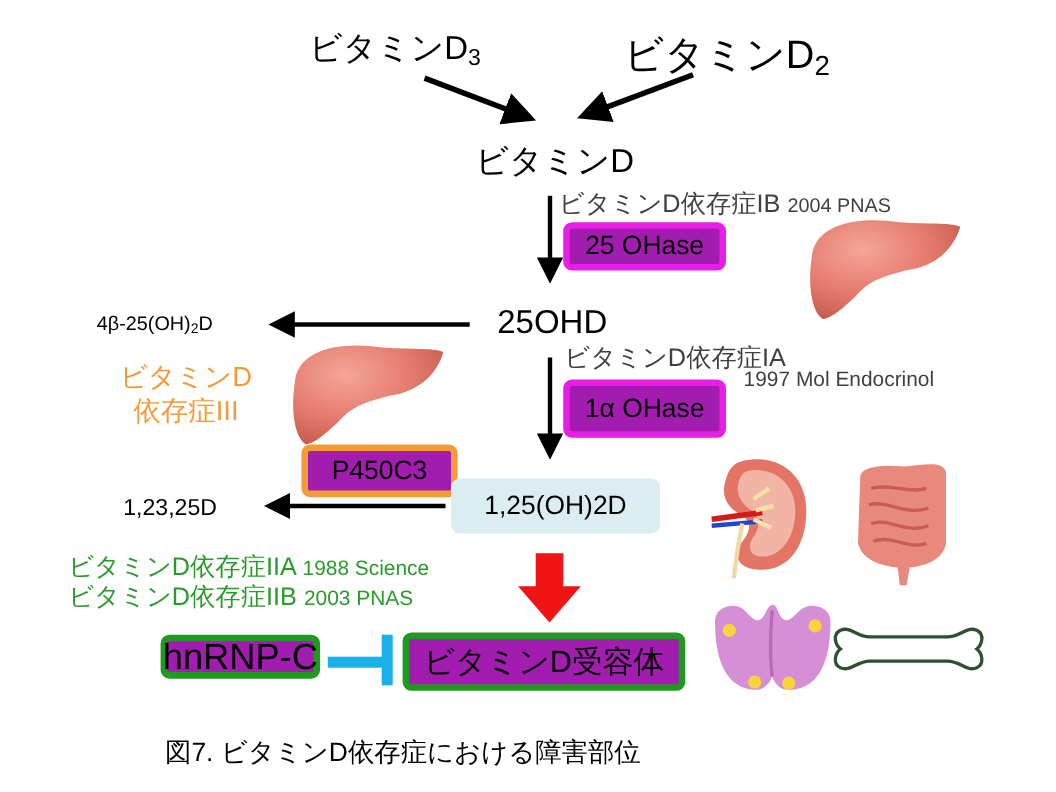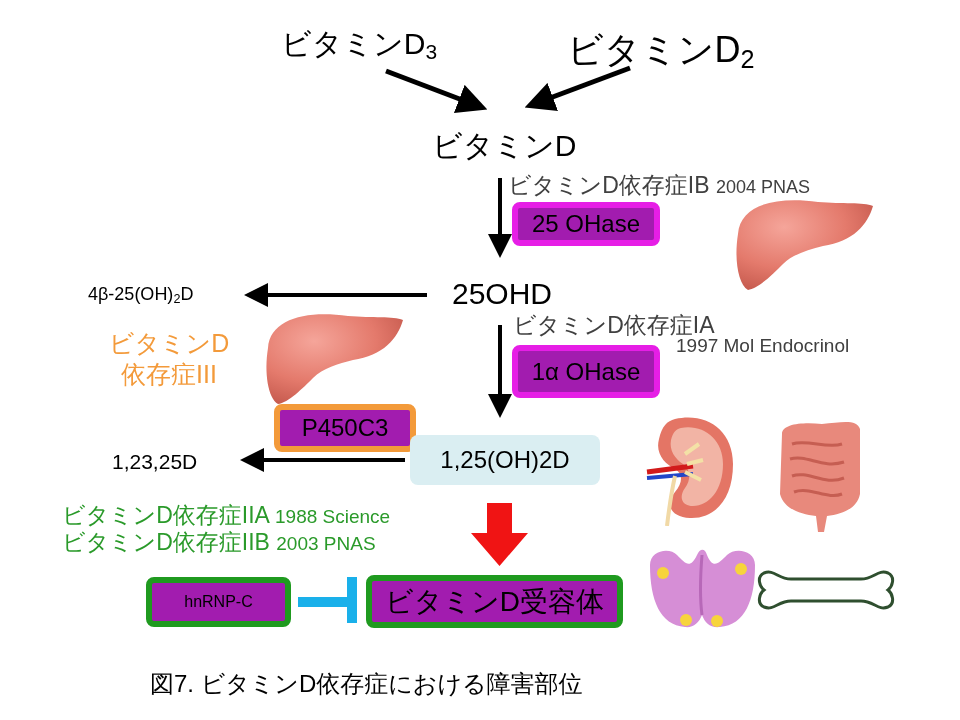--- a/index.html
+++ b/index.html
@@ -127,21 +127,21 @@
 
 <div class="abs t-grn" style="left:62px;top:500px;font-size:23px;">
   <span>ビタミンD依存症IIA</span>
   <span style="font-size:19px;">1988 Science</span>
 </div>
 <div class="abs t-grn" style="left:62px;top:527px;font-size:23px;">
   <span>ビタミンD依存症IIB</span>
   <span style="font-size:19px;">2003 PNAS</span>
 </div>
 
-<div class="box box-grn" style="left:146px;top:577px;width:145px;height:50px;font-size:16px;">
+<div class="box box-grn" style="left:146px;top:577px;width:145px;height:40px;font-size:33px;">
   <span>hnRNP-C</span>
 </div>
 
 <div class="box box-grn" style="left:366px;top:575px;width:257px;height:53px;font-size:28px;">
   <span>ビタミンD受容体</span>
 </div>
 
 <svg class="abs" style="left:645px;top:545px;" width="115" height="85" viewBox="0 0 115 85">
   <path d="M5,20 C5,5 25,2 32,10 C40,18 45,25 52,10 C55,3 60,3 62,10 C68,25 74,18 82,10 C90,2 110,5 110,20 C110,55 100,80 75,82 C65,83 60,78 57,70 C54,78 48,83 40,82 C15,80 5,55 5,20 Z" fill="#d68ed6"></path>
   <path d="M57,10 C55,35 55,55 57,70" stroke="#b768b8" stroke-width="3" fill="none"></path>

